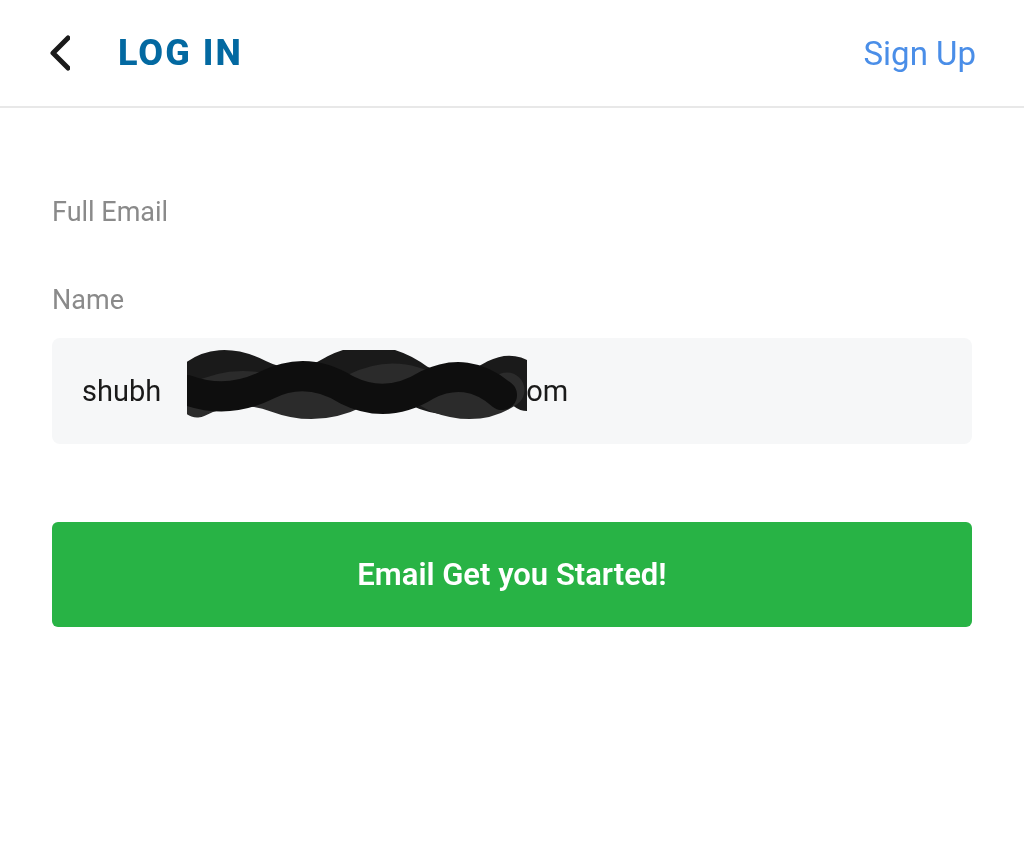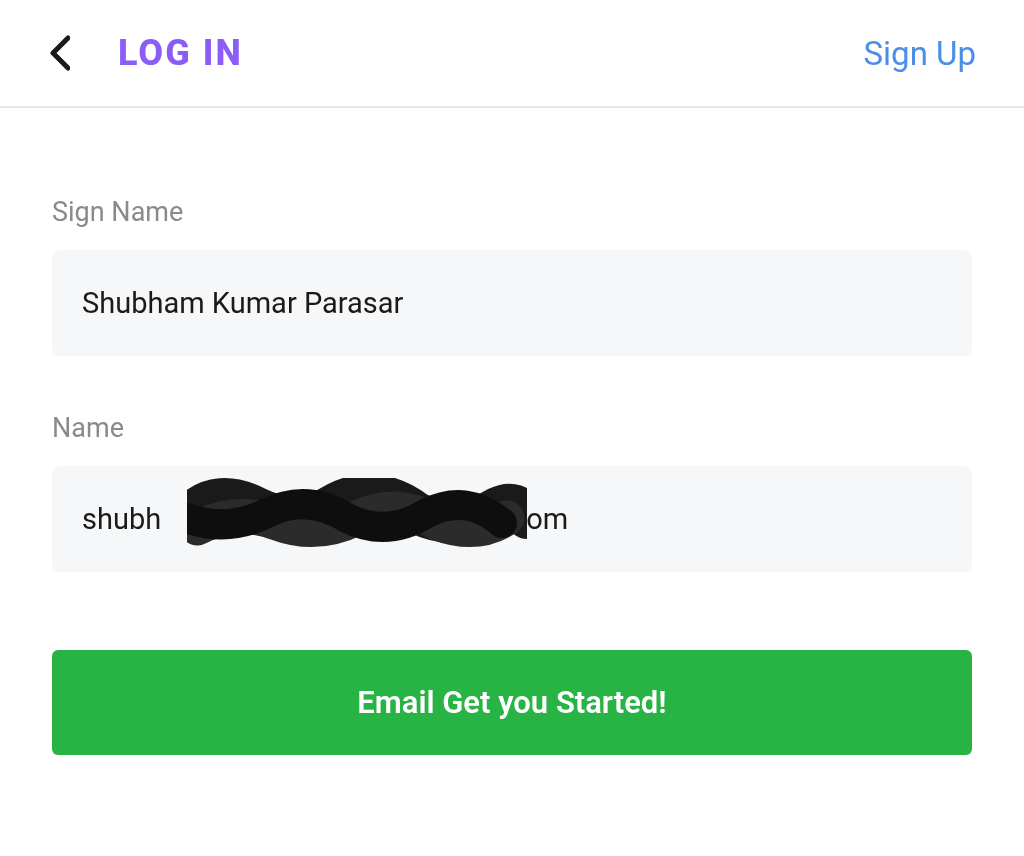--- a/index.html
+++ b/index.html
@@ -28,21 +28,21 @@
     }
     .back-icon {
       width: 22px;
       height: 36px;
       cursor: pointer;
     }
     .title {
       font-size: 36px;
       font-weight: 800;
       letter-spacing: 2px;
-      color: #8b5cf6;
+      color: #0369a1;
     }
     .signup-link {
       font-size: 33px;
       font-weight: 400;
       color: #4a8ee8;
       cursor: pointer;
     }
     .form-area {
       padding: 88px 52px 0 52px;
     }
@@ -109,22 +109,21 @@
     <svg class="back-icon" viewBox="0 0 22 36">
       <path d="M 20 3 L 5 18 L 20 33" stroke="#1a1a1a" stroke-width="5" fill="none" stroke-linecap="round" stroke-linejoin="round"></path>
     </svg>
     <h1 class="title">LOG IN</h1>
   </div>
   <span class="signup-link">Sign Up</span>
 </div>
 
 <div class="form-area">
   <div class="field-group">
-    <div class="field-label">Sign Name</div>
-    <input class="field-input" type="text" value="Shubham Kumar Parasar" style="">
+    <div class="field-label">Full Email</div>
   </div>
 
   <div class="field-group">
     <div class="field-label">Name</div>
     <div class="email-wrapper">
       <span class="email-text"><span>shubh</span><span style="visibility:hidden;">xxxxxxxxxxxxxxxxx@</span><span>gmail.com</span></span>
       <svg class="redact-scribble" viewBox="0 0 340 80">
         <path d="M 5 35 Q 30 10 70 30 Q 110 50 150 25 Q 190 5 230 35 Q 270 55 310 30 Q 330 20 340 40" stroke="#1a1a1a" stroke-width="42" fill="none" stroke-linecap="round"></path>
         <path d="M 10 50 Q 50 30 90 45 Q 130 60 170 40 Q 210 20 250 45 Q 290 60 320 40" stroke="#2b2b2b" stroke-width="35" fill="none" stroke-linecap="round"></path>
         <path d="M 0 40 Q 40 55 80 35 Q 120 15 160 40 Q 200 60 240 35 Q 280 15 315 45" stroke="#0e0e0e" stroke-width="30" fill="none" stroke-linecap="round"></path>

